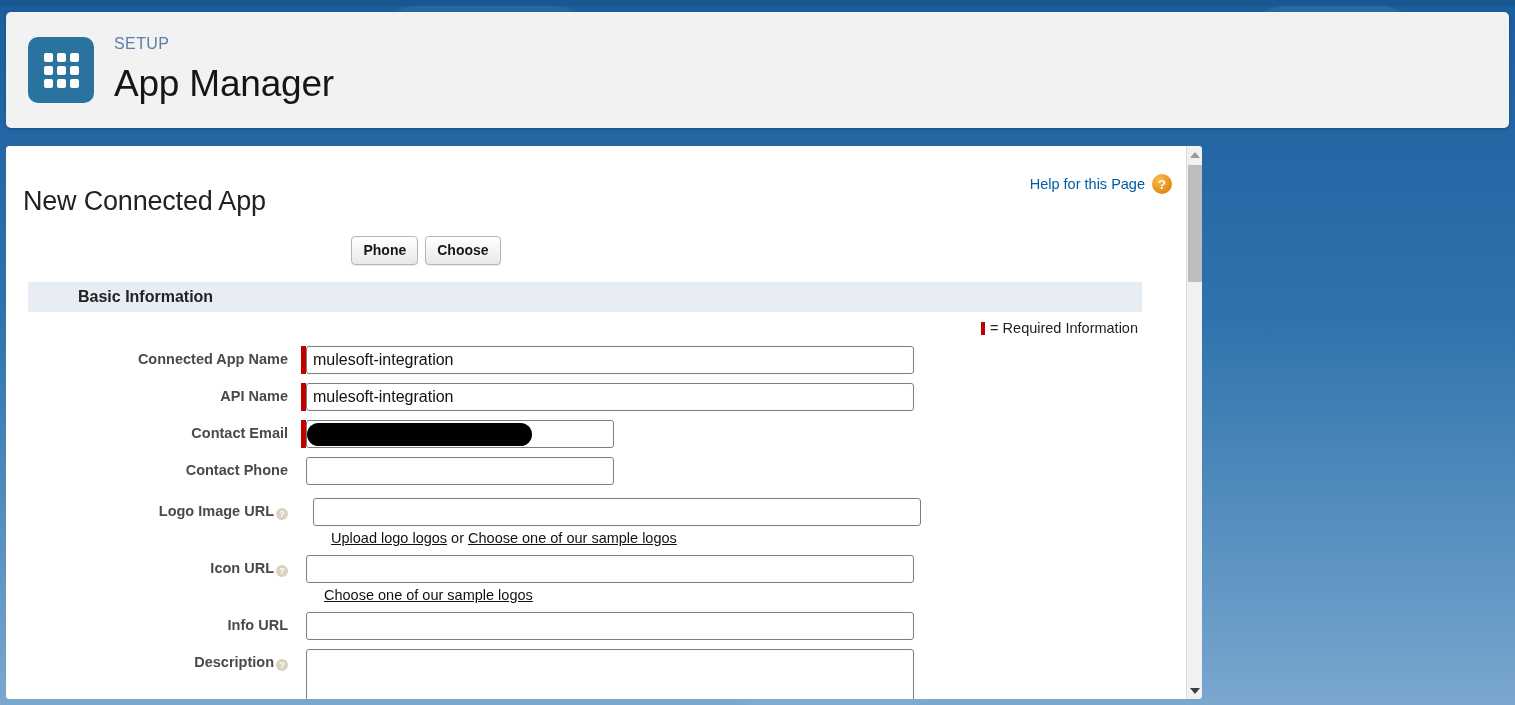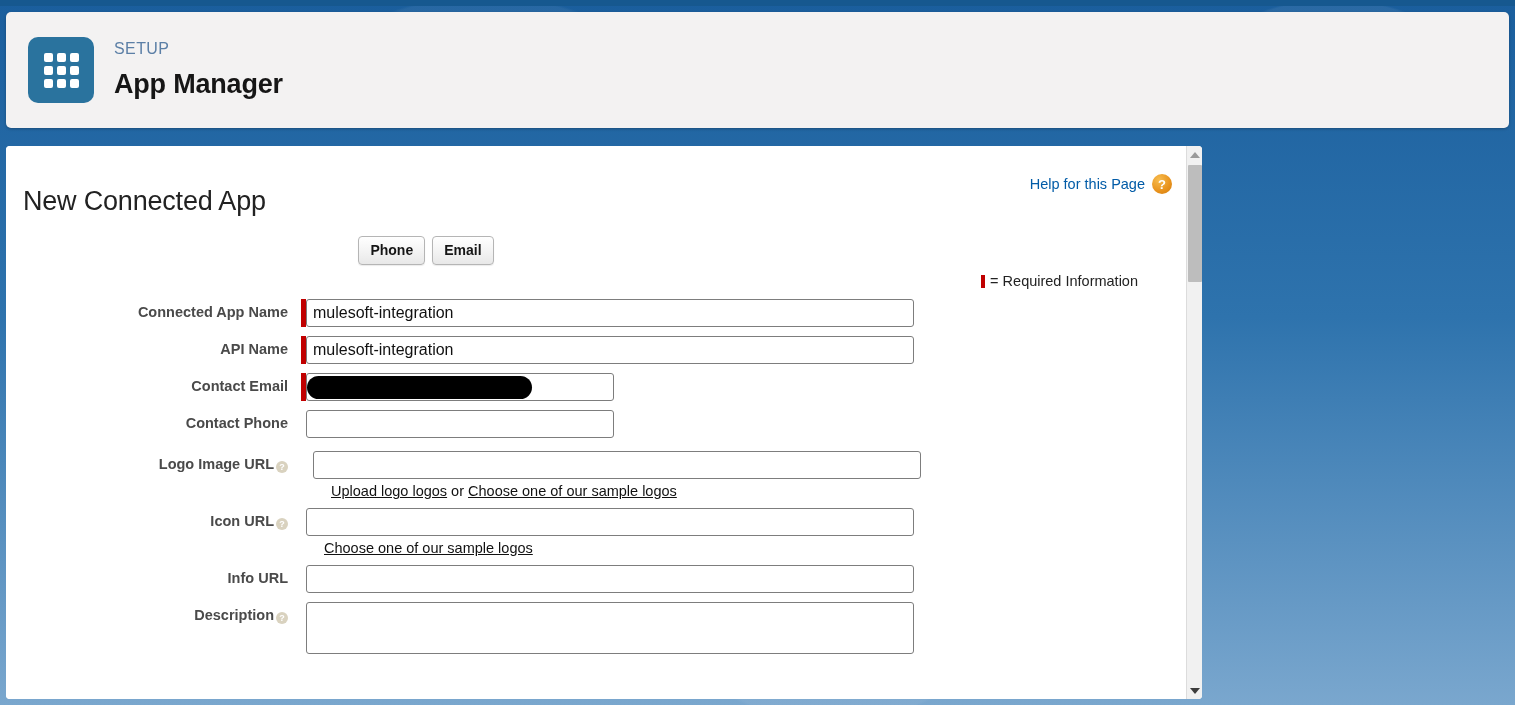--- a/index.html
+++ b/index.html
@@ -63,22 +63,22 @@
     display: block;
   }
   .setup-text { margin-left: 20px; line-height: 1.1; }
   .setup-eyebrow {
     font-size: 16px;
     color: #5b7fa6;
     letter-spacing: .4px;
     margin-bottom: 5px;
   }
   .setup-title {
-    font-size: 27px;
-    font-weight: bold;
+    font-size: 37px;
+    font-weight: normal;
     color: #161616;
     letter-spacing: -.2px;
     margin-top: 12px;
   }
 
   
   .content-frame {
     position: absolute;
     left: 6px; top: 146px;
     width: 1196px; height: 553px;
@@ -321,23 +321,24 @@
 
     <div class="help-link-wrap">
       <a class="help-link" href="#">Help for this Page</a>
       <span class="help-badge">?</span>
     </div>
 
     <h1 class="page-title">New Connected App</h1>
 
     <div class="button-bar">
       <button class="sf-btn">Phone</button>
-      <button class="sf-btn">Email</button>
+      <button class="sf-btn">Choose</button>
     </div>
 
+    <div class="section-head">Basic Information</div>
 
     <div class="required-legend">
       <span class="req-bar-inline"></span><span>= Required Information</span>
     </div>
 
     <div class="form-body">
 
       <div class="form-row">
         <div class="field-label">Connected App Name</div>
         <div class="field-control">

